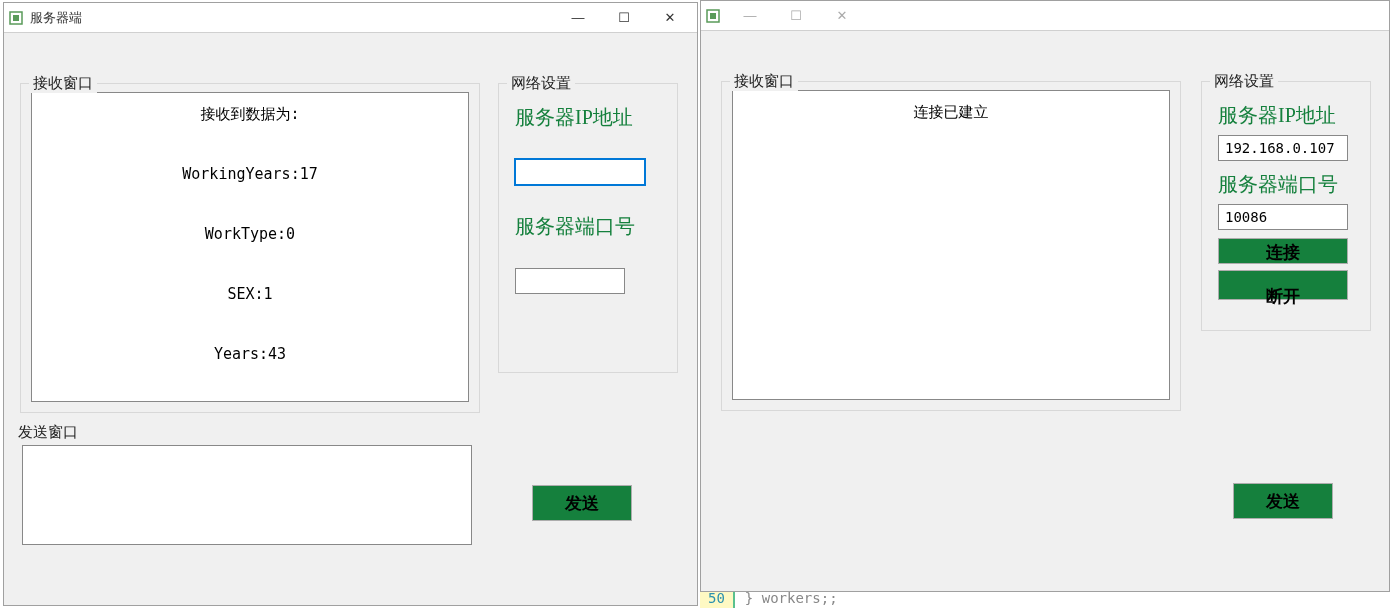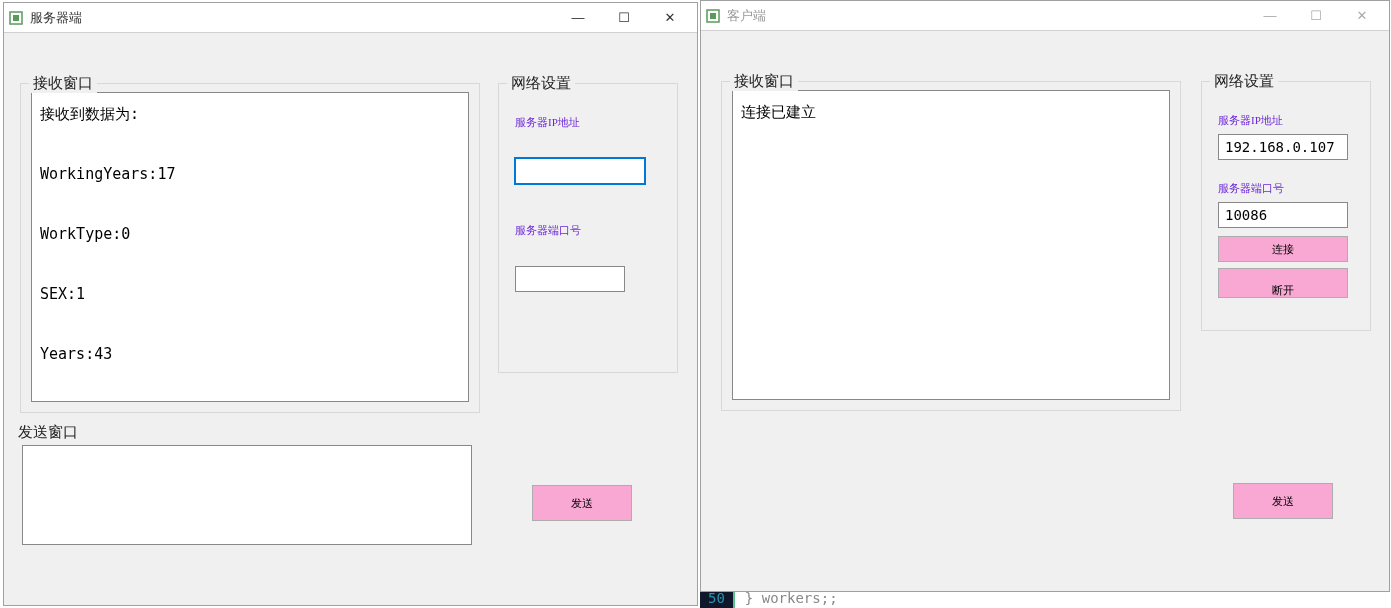--- a/index.html
+++ b/index.html
@@ -93,71 +93,72 @@
     .textarea-like {
       background: #ffffff;
       border: 1px solid #888;
       padding: 6px 8px;
       font-family: "SimSun", "Consolas", monospace;
       font-size: 15px;
       line-height: 2.0;
       white-space: pre;
       overflow: auto;
       color: #000;
+      text-align: center;
     }
     .label-text {
-      font-size: 11px;
-      color: #6d28d9;
+      font-size: 20px;
+      color: #15803d;
       font-family: "SimSun", serif;
       margin-bottom: 6px;
       display: block;
-      margin-top: 11px;
     }
     .text-input {
       background: #ffffff;
       border: 1px solid #888;
       padding: 4px 6px;
       font-family: "SimSun", "Consolas", monospace;
       font-size: 14px;
       width: 130px;
       height: 26px;
       color: #000;
     }
     .text-input.focused {
       border: 1px solid #0078d7;
       outline: 1px solid #0078d7;
     }
     .btn {
-      background: #f9a8d4;
+      background: #15803d;
       border: 1px solid #adadad;
       padding: 6px 18px;
-      font-size: 11px;
+      font-size: 17px;
       font-family: "SimSun", serif;
       color: #000;
       cursor: pointer;
       text-align: center;
       min-width: 90px;
+      font-weight: bold;
     }
     .btn-wide {
       width: 130px;
     }
     .bg-strip {
       position: absolute;
       left: 700px;
       top: 590px;
       width: 690px;
       height: 18px;
       display: flex;
       font-family: monospace;
       font-size: 14px;
       overflow: hidden;
     }
     .bg-line-num {
       color: #2b91af;
-      background: #0f172a;
+      background: #fef9c3;
       padding: 0 8px;
       border-right: 2px solid #5ac18e;
     }
     .bg-code {
       color: #888;
       background: #fff;
       padding: 0 10px;
       flex: 1;
     }
   </style>
@@ -224,21 +225,20 @@
 </div>
 
 <div class="window" style="left:700px; top:0px; width:690px; height:592px;">
   <div class="titlebar">
     <span class="titlebar-icon">
       <svg viewBox="0 0 14 14">
           <rect x="1" y="1" width="12" height="12" fill="none" stroke="#5a9b5a" stroke-width="1.5"></rect>
           <rect x="4" y="4" width="6" height="6" fill="#5a9b5a"></rect>
         </svg>
     </span>
-    <span class="titlebar-title inactive">客户端</span>
     <div class="win-controls">
       <div class="win-btn inactive">—</div>
       <div class="win-btn inactive">☐</div>
       <div class="win-btn inactive">✕</div>
     </div>
   </div>
 
   <div class="client-area">
 
     <div class="fieldset" style="left:20px; top:50px; width:460px; height:330px;">

